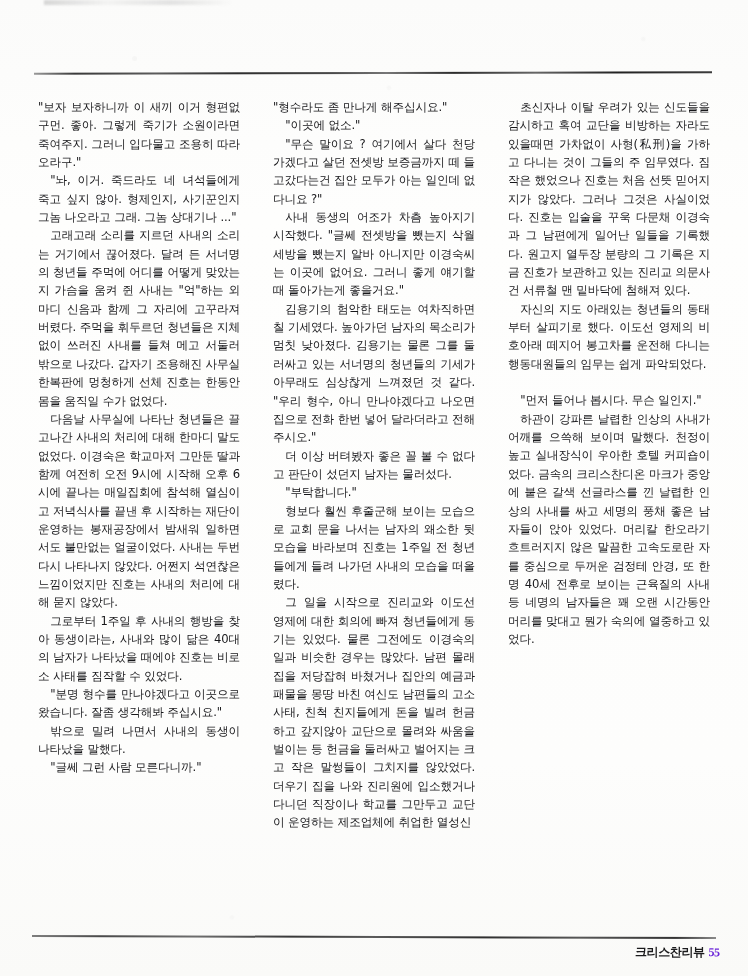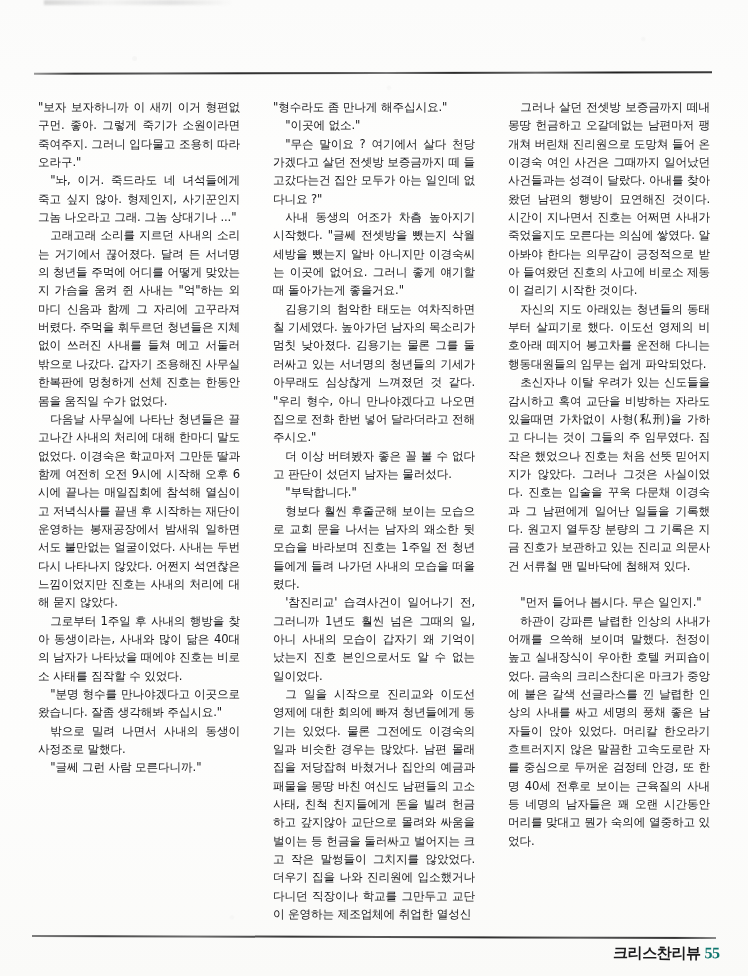--- a/index.html
+++ b/index.html
@@ -102,30 +102,30 @@
   .footer {
     position: absolute;
     right: 28px;
     top: 944px;
     display: flex;
     align-items: baseline;
     gap: 4px;
     transform: rotate(0.2deg);
   }
   .footer-mag {
-    font-size: 15px;
+    font-size: 12px;
     font-weight: bold;
     letter-spacing: -0.4px;
     color: #1b1b1d;
     font-family: "DejaVu Sans", "Liberation Sans", sans-serif;
   }
   .footer-page {
-    font-size: 16px;
+    font-size: 12px;
     font-weight: bold;
-    color: #0f766e;
+    color: #6d28d9;
     letter-spacing: -0.5px;
     font-family: "Liberation Serif", "DejaVu Serif", serif;
     text-align: right;
   }
 
   
   .scan-smudge {
     position: absolute;
     left: 44px;
     top: 0px;
@@ -148,41 +148,39 @@
 
   <div class="columns">
 
     <div class="col">
       <p class="noindent">"보자 보자하니까 이 새끼 이거 형편없구먼. 좋아. 그렇게 죽기가 소원이라면 죽여주지. 그러니 입다물고 조용히 따라오라구."</p>
       <p>"놔, 이거. 죽드라도 네 녀석들에게 죽고 싶지 않아. 형제인지, 사기꾼인지 그놈 나오라고 그래. 그놈 상대기나 ..."</p>
       <p>고래고래 소리를 지르던 사내의 소리는 거기에서 끊어졌다. 달려 든 서너명의 청년들 주먹에 어디를 어떻게 맞았는지 가슴을 움켜 쥔 사내는 "억"하는 외마디 신음과 함께 그 자리에 고꾸라져 버렸다. 주먹을 휘두르던 청년들은 지체없이 쓰러진 사내를 들쳐 메고 서둘러 밖으로 나갔다. 갑자기 조용해진 사무실 한복판에 멍청하게 선체 진호는 한동안 몸을 움직일 수가 없었다.</p>
       <p>다음날 사무실에 나타난 청년들은 끌고나간 사내의 처리에 대해 한마디 말도 없었다. 이경숙은 학교마저 그만둔 딸과 함께 여전히 오전 9시에 시작해 오후 6시에 끝나는 매일집회에 참석해 열심이고 저녁식사를 끝낸 후 시작하는 재단이 운영하는 봉재공장에서 밤새워 일하면서도 불만없는 얼굴이었다. 사내는 두번 다시 나타나지 않았다. 어쩐지 석연찮은 느낌이었지만 진호는 사내의 처리에 대해 묻지 않았다.</p>
       <p>그로부터 1주일 후 사내의 행방을 찾아 동생이라는, 사내와 많이 닮은 40대의 남자가 나타났을 때에야 진호는 비로소 사태를 짐작할 수 있었다.</p>
       <p>"분명 형수를 만나야겠다고 이곳으로 왔습니다. 잘좀 생각해봐 주십시요."</p>
-      <p>밖으로 밀려 나면서 사내의 동생이 사정조로 말했다.</p>
+      <p>밖으로 밀려 나면서 사내의 동생이 나타났을 말했다.</p>
       <p>"글쎄 그런 사람 모른다니까."</p>
     </div>
 
     <div class="col">
       <p class="noindent">"형수라도 좀 만나게 해주십시요."</p>
       <p>"이곳에 없소."</p>
       <p>"무슨 말이요 ? 여기에서 살다 천당가겠다고 살던 전셋방 보증금까지 떼 들고갔다는건 집안 모두가 아는 일인데 없다니요 ?"</p>
       <p>사내 동생의 어조가 차츰 높아지기 시작했다. "글쎄 전셋방을 뺐는지 삭월세방을 뺐는지 알바 아니지만 이경숙씨는 이곳에 없어요. 그러니 좋게 얘기할 때 돌아가는게 좋을거요."</p>
       <p>김용기의 험악한 태도는 여차직하면 칠 기세였다. 높아가던 남자의 목소리가 멈칫 낮아졌다. 김용기는 물론 그를 둘러싸고 있는 서너명의 청년들의 기세가 아무래도 심상찮게 느껴졌던 것 같다. "우리 형수, 아니 만나야겠다고 나오면 집으로 전화 한번 넣어 달라더라고 전해 주시오."</p>
       <p>더 이상 버텨봤자 좋은 꼴 볼 수 없다고 판단이 섰던지 남자는 물러섰다.</p>
       <p>"부탁합니다."</p>
       <p>형보다 훨씬 후줄군해 보이는 모습으로 교회 문을 나서는 남자의 왜소한 뒷모습을 바라보며 진호는 1주일 전 청년들에게 들려 나가던 사내의 모습을 떠올렸다.</p>
-      <p>'참진리교' 습격사건이 일어나기 전, 그러니까 1년도 훨씬 넘은 그때의 일, 아니 사내의 모습이 갑자기 왜 기억이 났는지 진호 본인으로서도 알 수 없는 일이었다.</p>
       <p>그 일을 시작으로 진리교와 이도선 영제에 대한 회의에 빠져 청년들에게 동기는 있었다. 물론 그전에도 이경숙의 일과 비슷한 경우는 많았다. 남편 몰래 집을 저당잡혀 바쳤거나 집안의 예금과 패물을 몽땅 바친 여신도 남편들의 고소사태, 친척 친지들에게 돈을 빌려 헌금하고 갚지않아 교단으로 몰려와 싸움을 벌이는 등 헌금을 둘러싸고 벌어지는 크고 작은 말썽들이 그치지를 않았었다. 더우기 집을 나와 진리원에 입소했거나 다니던 직장이나 학교를 그만두고 교단이 운영하는 제조업체에 취업한 열성신</p>
     </div>
 
     <div class="col">
-      <p>그러나 살던 전셋방 보증금까지 떼내 몽땅 헌금하고 오갈데없는 남편마저 팽개쳐 버린채 진리원으로 도망쳐 들어 온 이경숙 여인 사건은 그때까지 일어났던 사건들과는 성격이 달랐다. 아내를 찾아왔던 남편의 행방이 묘연해진 것이다. 시간이 지나면서 진호는 어쩌면 사내가 죽었을지도 모른다는 의심에 쌓였다. 알아봐야 한다는 의무감이 긍정적으로 받아 들여왔던 진호의 사고에 비로소 제동이 걸리기 시작한 것이다.</p>
+      <p>초신자나 이탈 우려가 있는 신도들을 감시하고 혹여 교단을 비방하는 자라도 있을때면 가차없이 사형(私刑)을 가하고 다니는 것이 그들의 주 임무였다. 짐작은 했었으나 진호는 처음 선뜻 믿어지지가 않았다. 그러나 그것은 사실이었다. 진호는 입술을 꾸욱 다문채 이경숙과 그 남편에게 일어난 일들을 기록했다. 원고지 열두장 분량의 그 기록은 지금 진호가 보관하고 있는 진리교 의문사건 서류철 맨 밑바닥에 첨해져 있다.</p>
       <p>자신의 지도 아래있는 청년들의 동태부터 살피기로 했다. 이도선 영제의 비호아래 떼지어 봉고차를 운전해 다니는 행동대원들의 임무는 쉽게 파악되었다.</p>
-      <p>초신자나 이탈 우려가 있는 신도들을 감시하고 혹여 교단을 비방하는 자라도 있을때면 가차없이 사형(私刑)을 가하고 다니는 것이 그들의 주 임무였다. 짐작은 했었으나 진호는 처음 선뜻 믿어지지가 않았다. 그러나 그것은 사실이었다. 진호는 입술을 꾸욱 다문채 이경숙과 그 남편에게 일어난 일들을 기록했다. 원고지 열두장 분량의 그 기록은 지금 진호가 보관하고 있는 진리교 의문사건 서류철 맨 밑바닥에 첨해져 있다.</p>
       <p class="gap-before">"먼저 들어나 봅시다. 무슨 일인지."</p>
       <p>하관이 강파른 날렵한 인상의 사내가 어깨를 으쓱해 보이며 말했다. 천정이 높고 실내장식이 우아한 호텔 커피숍이었다. 금속의 크리스찬디온 마크가 중앙에 붙은 갈색 선글라스를 낀 날렵한 인상의 사내를 싸고 세명의 풍채 좋은 남자들이 앉아 있었다. 머리칼 한오라기 흐트러지지 않은 말끔한 고속도로란 자를 중심으로 두꺼운 검정테 안경, 또 한명 40세 전후로 보이는 근육질의 사내 등 네명의 남자들은 꽤 오랜 시간동안 머리를 맞대고 뭔가 숙의에 열중하고 있었다.</p>
     </div>
 
   </div>
 
   <div class="rule-bottom"></div>
 
   <div class="footer">
     <span class="footer-mag">크리스찬리뷰</span>

